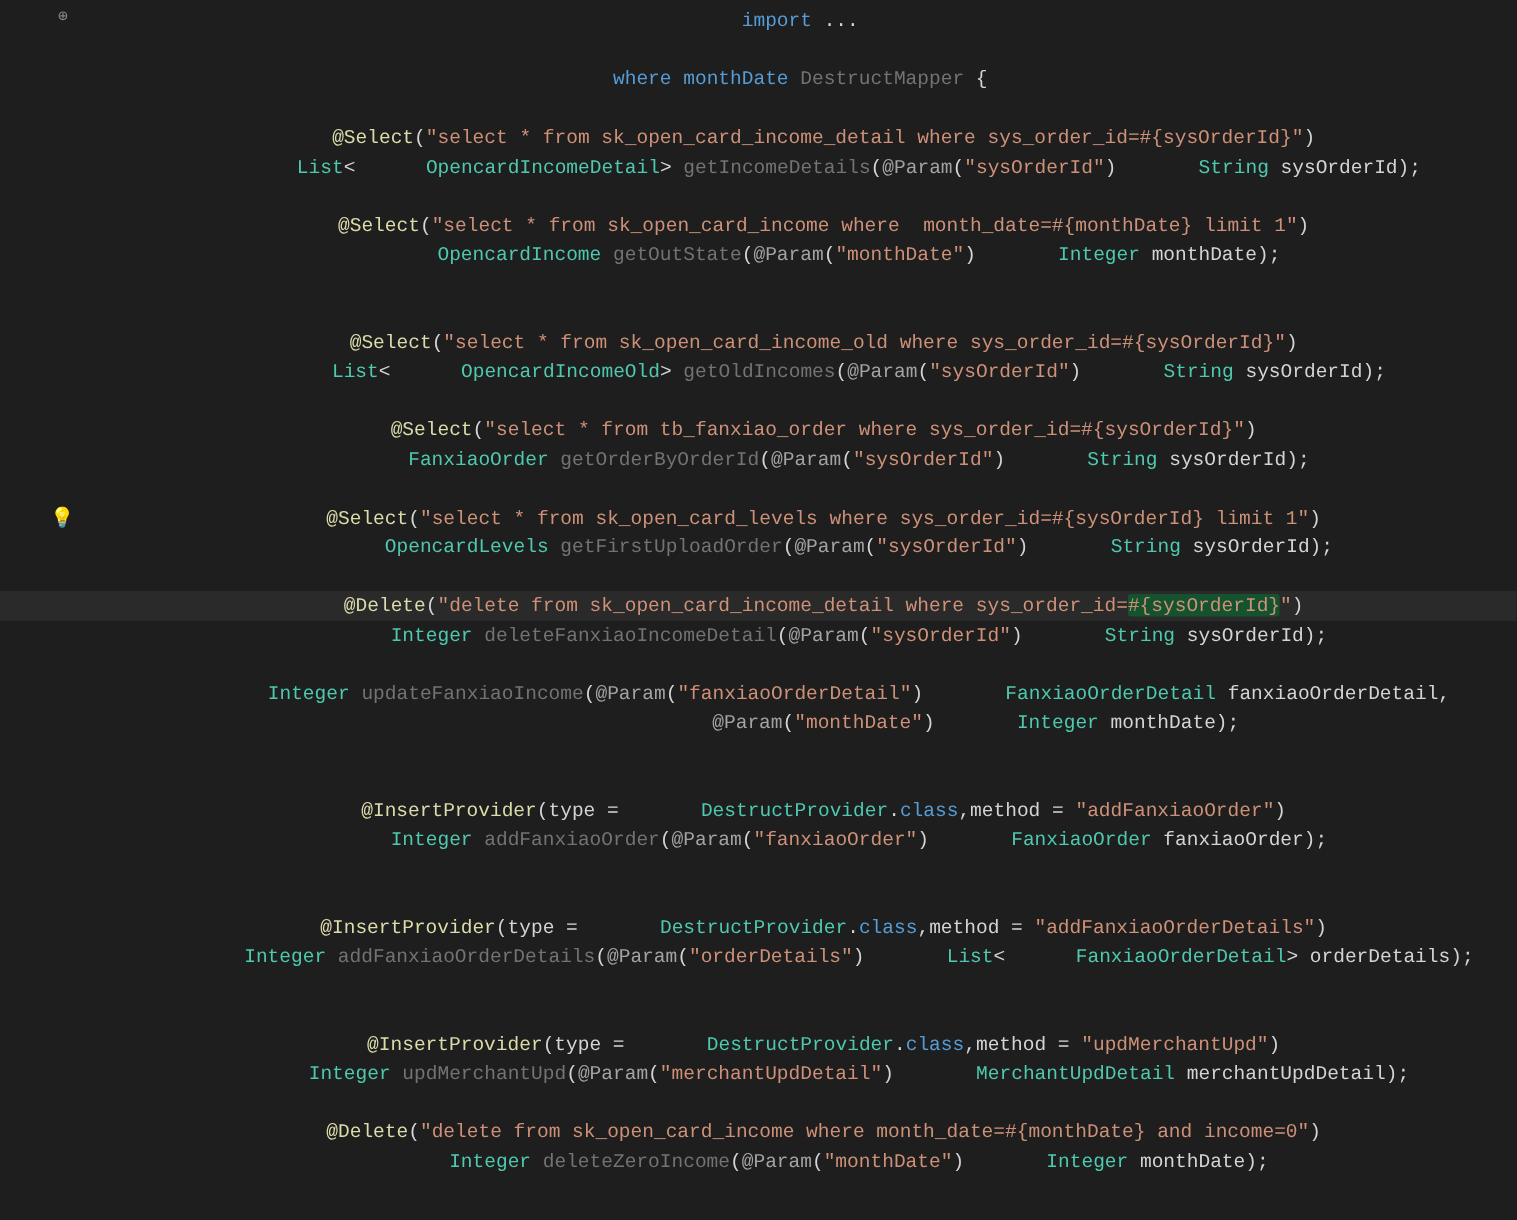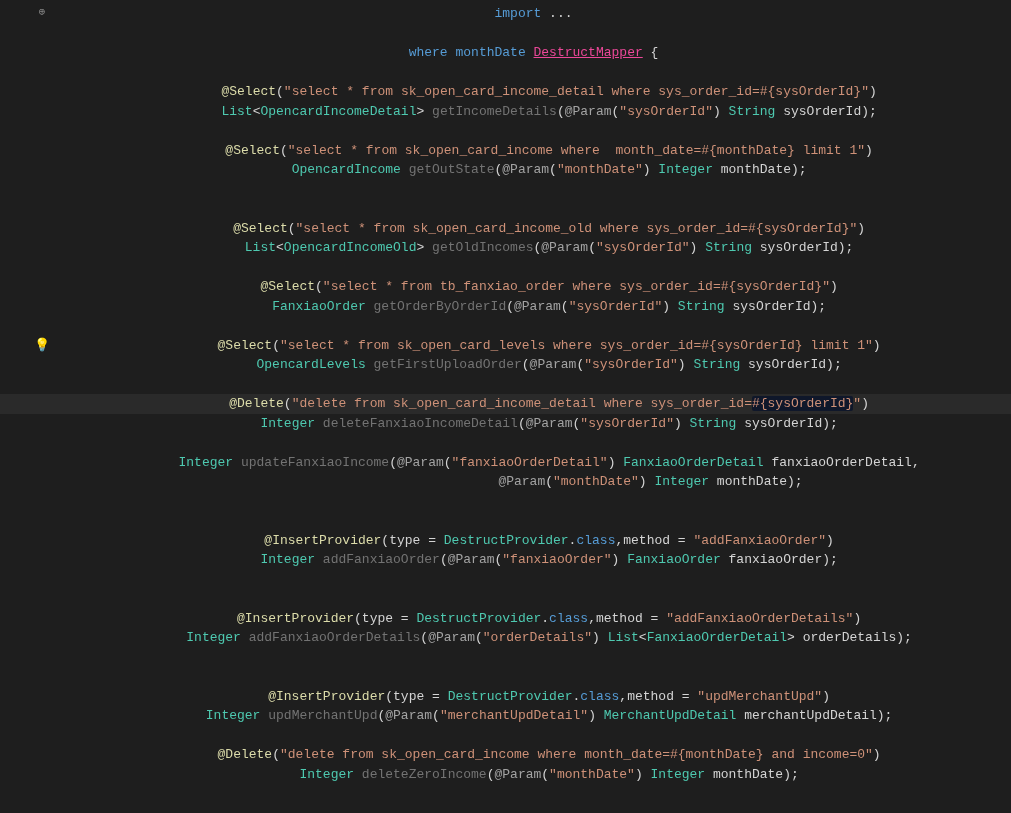--- a/index.html
+++ b/index.html
@@ -54,26 +54,26 @@
     .line-content {
       flex: 1;
       padding-left: 4px;
       white-space: pre;
       text-align: center;
     }
 
     .highlight-row {
       background-color: #2a2a2a;
     }
-    .kw-class-name { color: #ec4899; text-decoration: underline; }
+    .kw-class-name { color: #737373; }
     .kw-annotation { color: #dcdcaa; }
     .kw-string { color: #ce9178; }
     .kw-param-anno { color: #a3a3a3; }
     .kw-method { color: #737373; }
-    .kw-type { color: #4ec9b0; }
+    .kw-type { color: #4ec9b0; margin-left: 47px; }
     .kw-text { color: #d4d4d4; }
     .kw-keyword { color: #569cd6; }
 
     .bulb-icon {
       color: #e5c07b;
       font-size: 13px;
     }
 
     .collapse-icon {
       color: #858585;
@@ -207,21 +207,21 @@
 
   <div class="line">
     <div class="line-gutter"></div>
     <div class="line-icon"></div>
     <div class="line-content"> </div>
   </div>
 
   <div class="line highlight-row">
     <div class="line-gutter"></div>
     <div class="line-icon"></div>
-    <div class="line-content">    <span class="kw-annotation">@Delete</span><span class="kw-text">(</span><span class="kw-string">"delete from sk_open_card_income_detail where sys_order_id=</span><span style="background-color:#0f172a; border-radius:2px;" class="kw-string">#{sysOrderId}</span><span class="kw-string">"</span><span class="kw-text">)</span></div>
+    <div class="line-content">    <span class="kw-annotation">@Delete</span><span class="kw-text">(</span><span class="kw-string">"delete from sk_open_card_income_detail where sys_order_id=</span><span style="background-color:#14532d; border-radius:2px;" class="kw-string">#{sysOrderId}</span><span class="kw-string">"</span><span class="kw-text">)</span></div>
   </div>
 
   <div class="line">
     <div class="line-gutter"></div>
     <div class="line-icon"></div>
     <div class="line-content">    <span class="kw-type">Integer</span><span class="kw-text"> </span><span class="kw-method">deleteFanxiaoIncomeDetail</span><span class="kw-text">(</span><span class="kw-param-anno">@Param</span><span class="kw-text">(</span><span class="kw-string">"sysOrderId"</span><span class="kw-text">) </span><span class="kw-type">String</span><span class="kw-text"> sysOrderId);</span></div>
   </div>
 
   <div class="line">
     <div class="line-gutter"></div>

